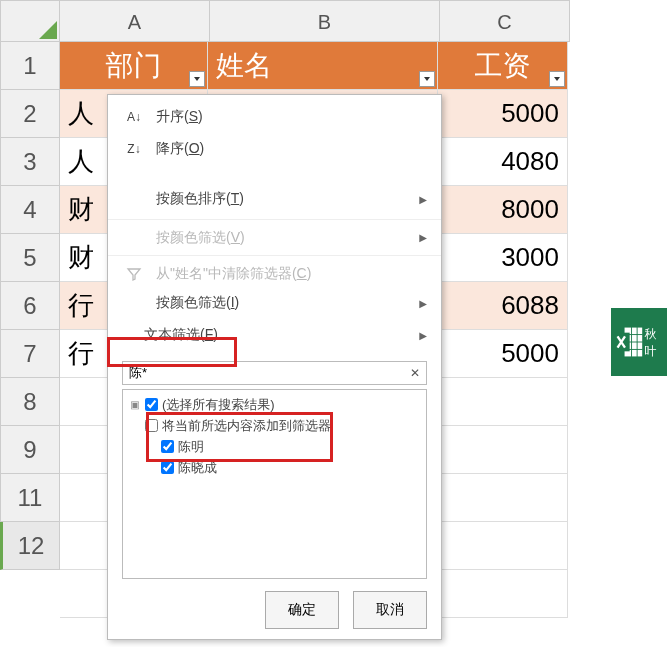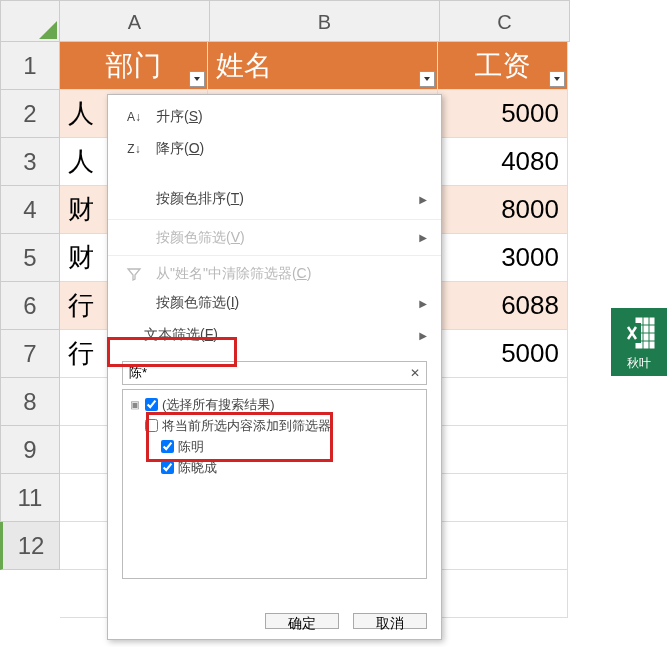--- a/index.html
+++ b/index.html
@@ -41,24 +41,24 @@
 .search-input { width: 100%; height: 22px; border: none; outline: none; padding: 0 24px 0 6px; font-size: 13px; }
 .search-clear { position: absolute; right: 2px; top: 2px; width: 18px; height: 18px; text-align: center; line-height: 18px; font-size: 12px; color: #555; cursor: pointer; }
 .red-box1 { position: absolute; left: 107px; top: 337px; width: 130px; height: 30px; border: 3px solid #d62222; z-index: 10; pointer-events: none; }
 .red-box2 { position: absolute; left: 146px; top: 412px; width: 187px; height: 50px; border: 3px solid #d62222; z-index: 10; pointer-events: none; }
 
 .tree { margin: 4px 14px; border: 1px solid #bbb; height: 190px; padding: 4px 6px; overflow: auto; }
 .tree-item { display: flex; align-items: center; height: 21px; font-size: 13px; gap: 4px; }
 .tree-item .tw { width: 12px; text-align: center; color: #888; font-size: 10px; }
 .tree-item input { margin: 0; }
 .btns { position: absolute; bottom: 10px; right: 14px; display: flex; gap: 14px; }
-.btn { width: 74px; height: 16px; border: 1px solid #aaa; background: #f5f5f5; font-size: 14px; cursor: pointer; }
-
-
-.wm { position: absolute; right: 0; top: 308px; width: 56px; height: 68px; background: #1e7b4d; color: #fff; font-size: 12px; z-index: 20; display: flex; flex-direction: column; align-items: center; justify-content: center; }
+.btn { width: 74px; height: 38px; border: 1px solid #aaa; background: #f5f5f5; font-size: 14px; cursor: pointer; }
+
+
+.wm { position: absolute; right: 0; top: 308px; width: 56px; height: 68px; background: #1e7b4d; color: #fff; font-size: 12px; z-index: 20; display: flex; flex-direction: row; align-items: center; justify-content: center; }
 .wm svg { width: 36px; height: 40px; }
 .wm span { margin-top: 2px; }
 </style>
 </head>
 <body>
 
 <div class="grid">
   <div class="corner-cell">
       <div class="triangle"></div>
     </div>

